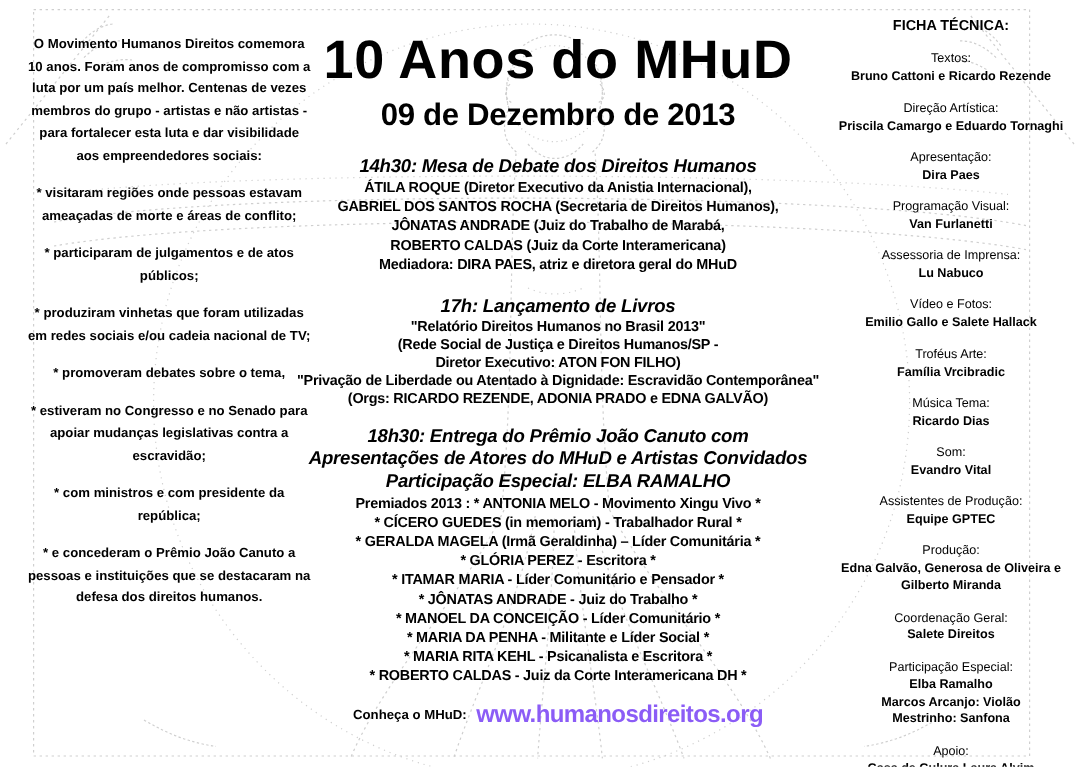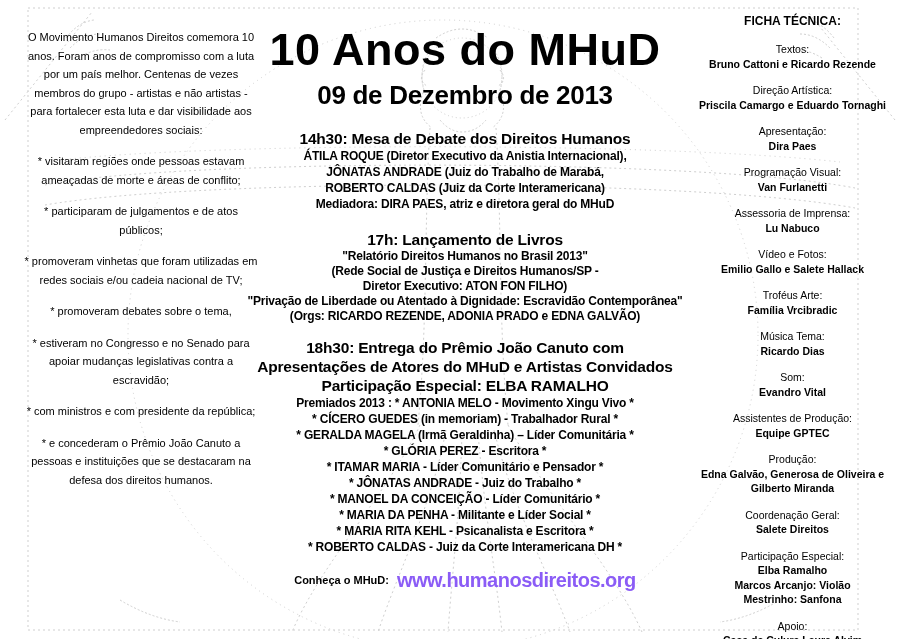--- a/index.html
+++ b/index.html
@@ -8,29 +8,29 @@
     background:#ffffff;
     font-family:"Liberation Sans", sans-serif;
     color:#000;
     position:relative;
     overflow:hidden;
   }
   .sketch{position:absolute;left:0;top:0;width:900px;height:639px;z-index:0;}
   .col{position:absolute;z-index:1;text-align:center;}
 
   
-  .left-col{left:22px;top:28px;width:238px;font-size:11px;font-weight:normal;line-height:18.5px;}
+  .left-col{left:22px;top:28px;width:238px;font-size:11px;font-weight:bold;line-height:18.5px;}
   .left-col p{margin:0 0 13px 0;}
 
   
   .center-col{left:232px;top:24px;width:466px;}
   .poster-title{font-size:45px;font-weight:bold;letter-spacing:.5px;white-space:nowrap;margin:0 0 4px 0;}
   .event-date{font-size:26px;font-weight:bold;letter-spacing:-.3px;white-space:nowrap;margin:0 0 18px 0;}
   .session{margin:0 0 18px 0;}
-  .session-header{font-size:15.5px;font-weight:bold;letter-spacing:-.2px;white-space:nowrap;line-height:19px;}
+  .session-header{font-size:15.5px;font-weight:bold;letter-spacing:-.2px;white-space:nowrap;line-height:19px;font-style:italic;}
   .session-line{font-size:12px;font-weight:bold;letter-spacing:-.2px;white-space:nowrap;line-height:16px;}
   .session-17h .session-line{line-height:15px;}
   .session-18h30 .session-line{line-height:16px;}
   .website{margin-top:14px;white-space:nowrap;}
   .website-label{font-size:11px;font-weight:bold;vertical-align:3px;margin-right:8px;}
   .website-url{font-size:20px;font-weight:bold;letter-spacing:-.5px;color:#8b5cf6;text-decoration:none;}
 
   
   .right-col{left:690px;top:14px;width:205px;}
   .credits-title{font-size:12px;font-weight:bold;margin:0 0 14px 0;}
@@ -68,21 +68,21 @@
 </svg>
 
 <div class="col left-col">
   <p>O Movimento Humanos Direitos comemora 10 anos. Foram anos de compromisso com a luta por um país melhor. Centenas de vezes membros do grupo - artistas e não artistas - para fortalecer esta luta e dar visibilidade aos empreendedores sociais:</p>
   <div>
 
       <p>* visitaram regiões onde pessoas estavam ameaçadas de morte e áreas de conflito;</p>
 
       <p>* participaram de julgamentos e de atos públicos;</p>
 
-      <p>* promoveram vinhetas que foram utilizadas em redes sociais e/ou cadeia nacional de TV;</p>
+      <p>* produziram vinhetas que foram utilizadas em redes sociais e/ou cadeia nacional de TV;</p>
 
       <p>* promoveram debates sobre o tema,</p>
 
       <p>* estiveram no Congresso e no Senado para apoiar mudanças legislativas contra a escravidão;</p>
 
       <p>* com ministros e com presidente da república;</p>
 
       <p>* e concederam o Prêmio João Canuto a pessoas e instituições que se destacaram na defesa dos direitos humanos.</p>
     </div>
 </div>
@@ -90,20 +90,21 @@
 <div class="col center-col">
   <h1 class="poster-title">10 Anos do MHuD</h1>
   <div class="event-date">09 de Dezembro de 2013</div>
 
   <div class="session session-14h30">
     <div class="session-header">14h30: Mesa de Debate dos Direitos Humanos</div>
     <div>
 
         <div class="session-line">ÁTILA ROQUE (Diretor Executivo da Anistia Internacional),</div>
 
+        <div class="session-line">GABRIEL DOS SANTOS ROCHA (Secretaria de Direitos Humanos),</div>
 
         <div class="session-line">JÔNATAS ANDRADE (Juiz do Trabalho de Marabá,</div>
 
         <div class="session-line">ROBERTO CALDAS (Juiz da Corte Interamericana)</div>
 
         <div class="session-line">Mediadora: DIRA PAES, atriz e diretora geral do MHuD</div>
       </div>
   </div>
 
   <div class="session session-17h" style="margin-bottom:14px;">

